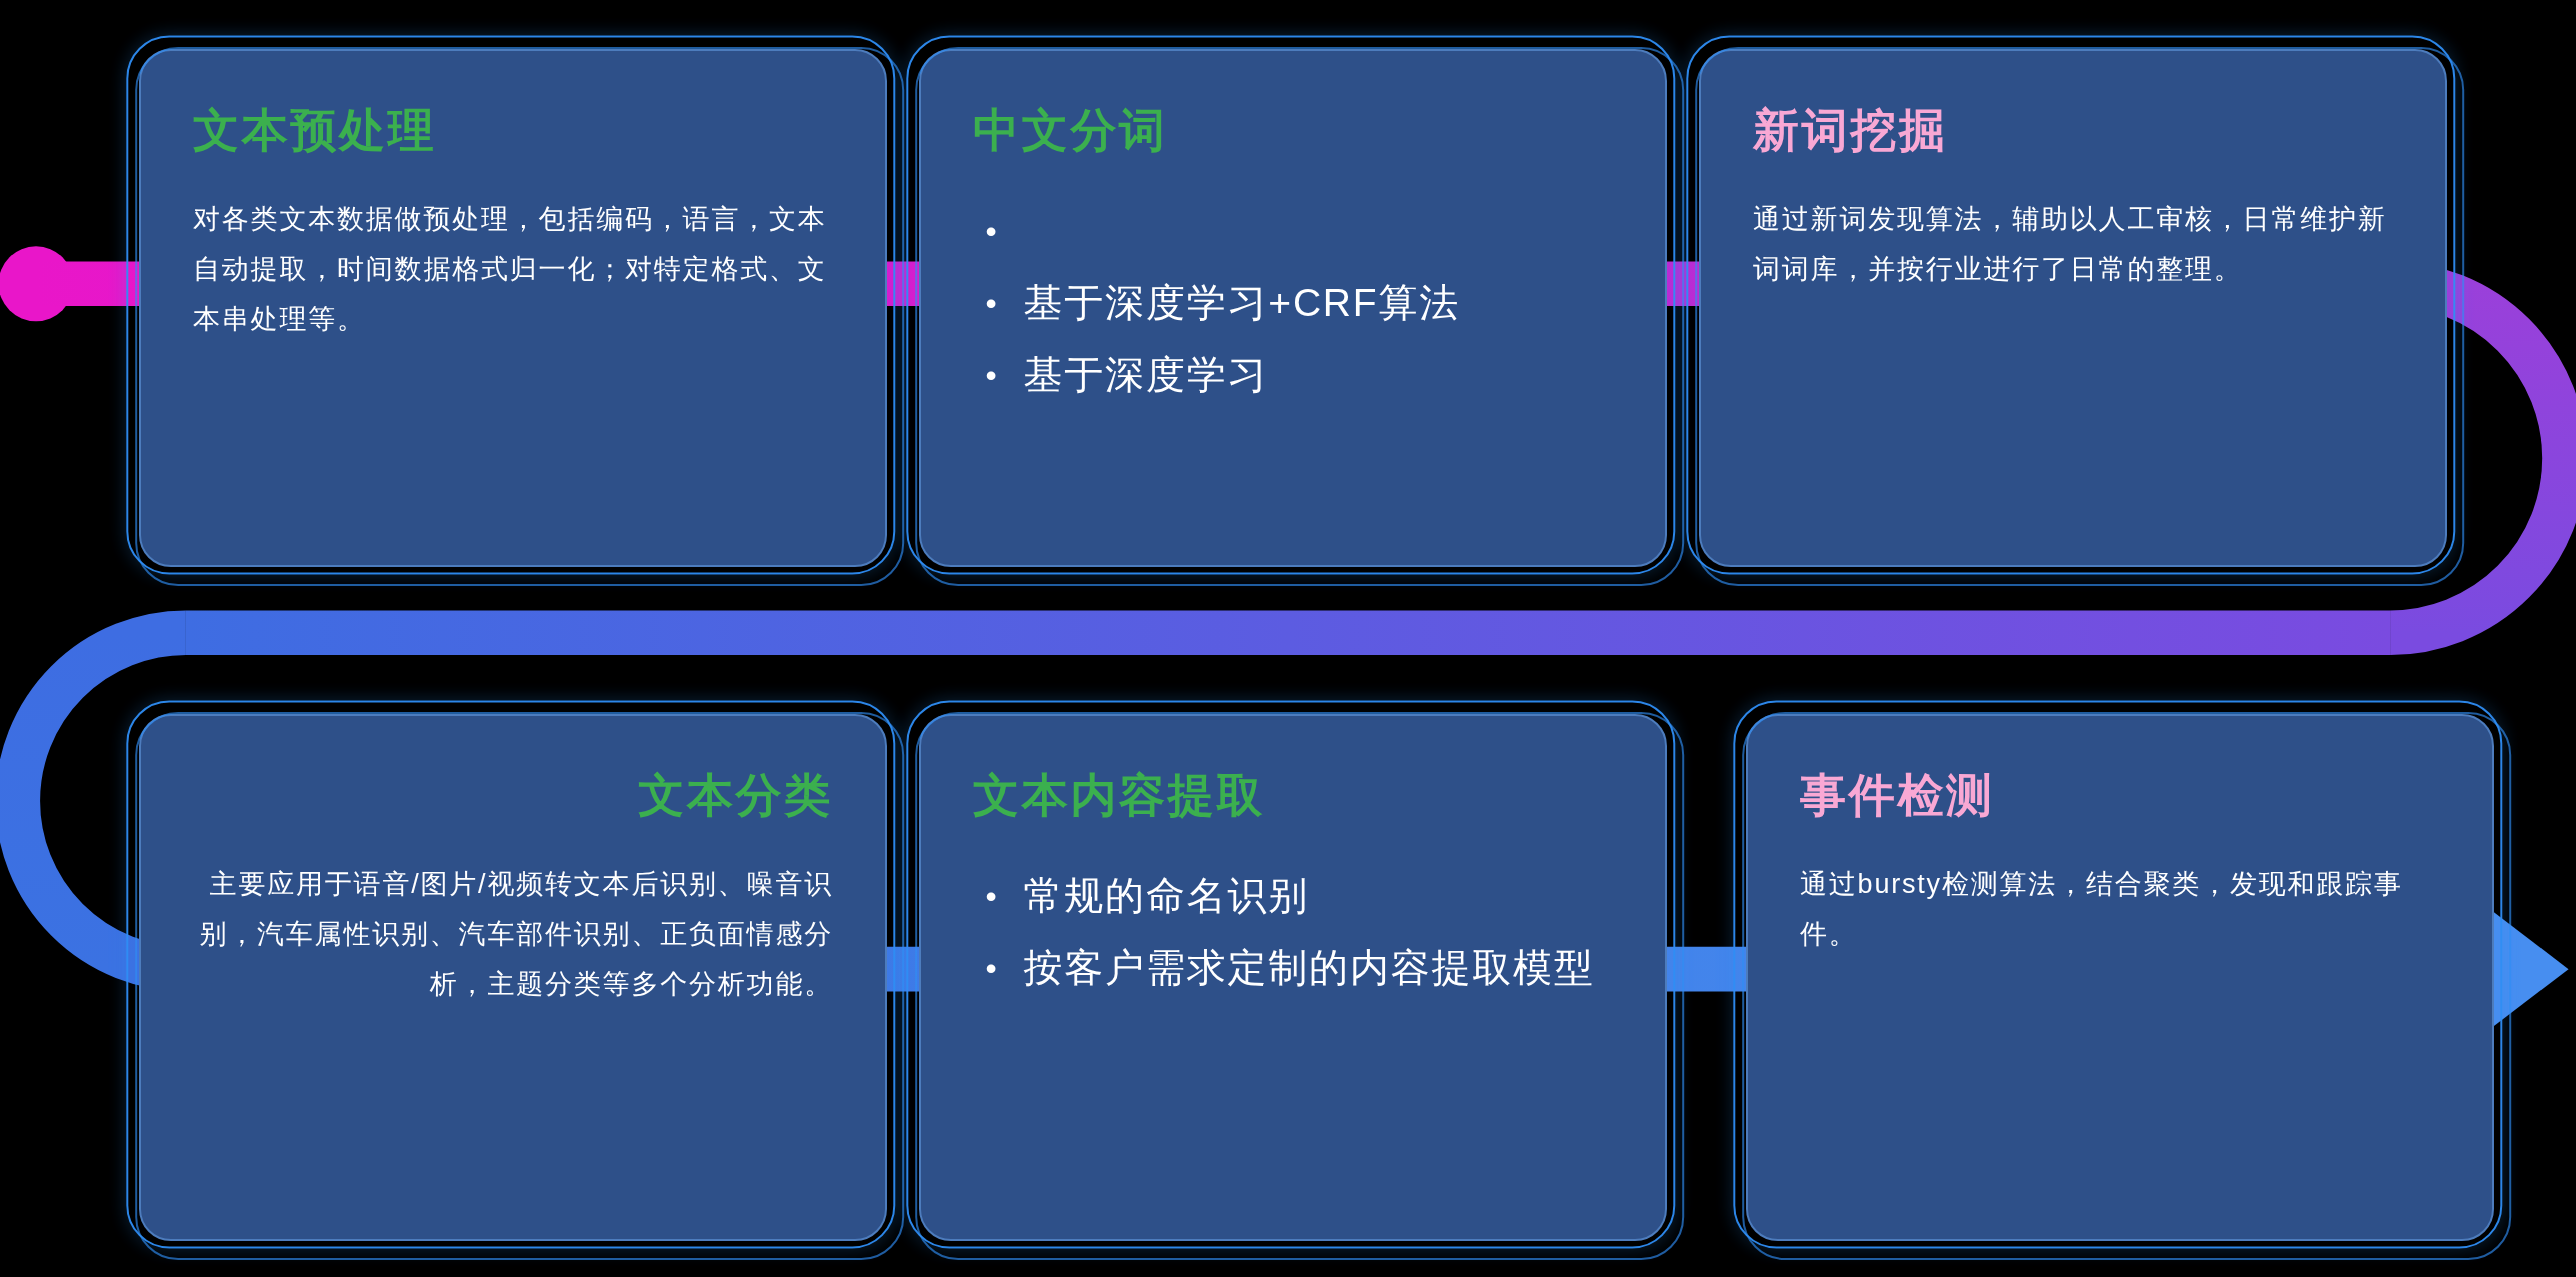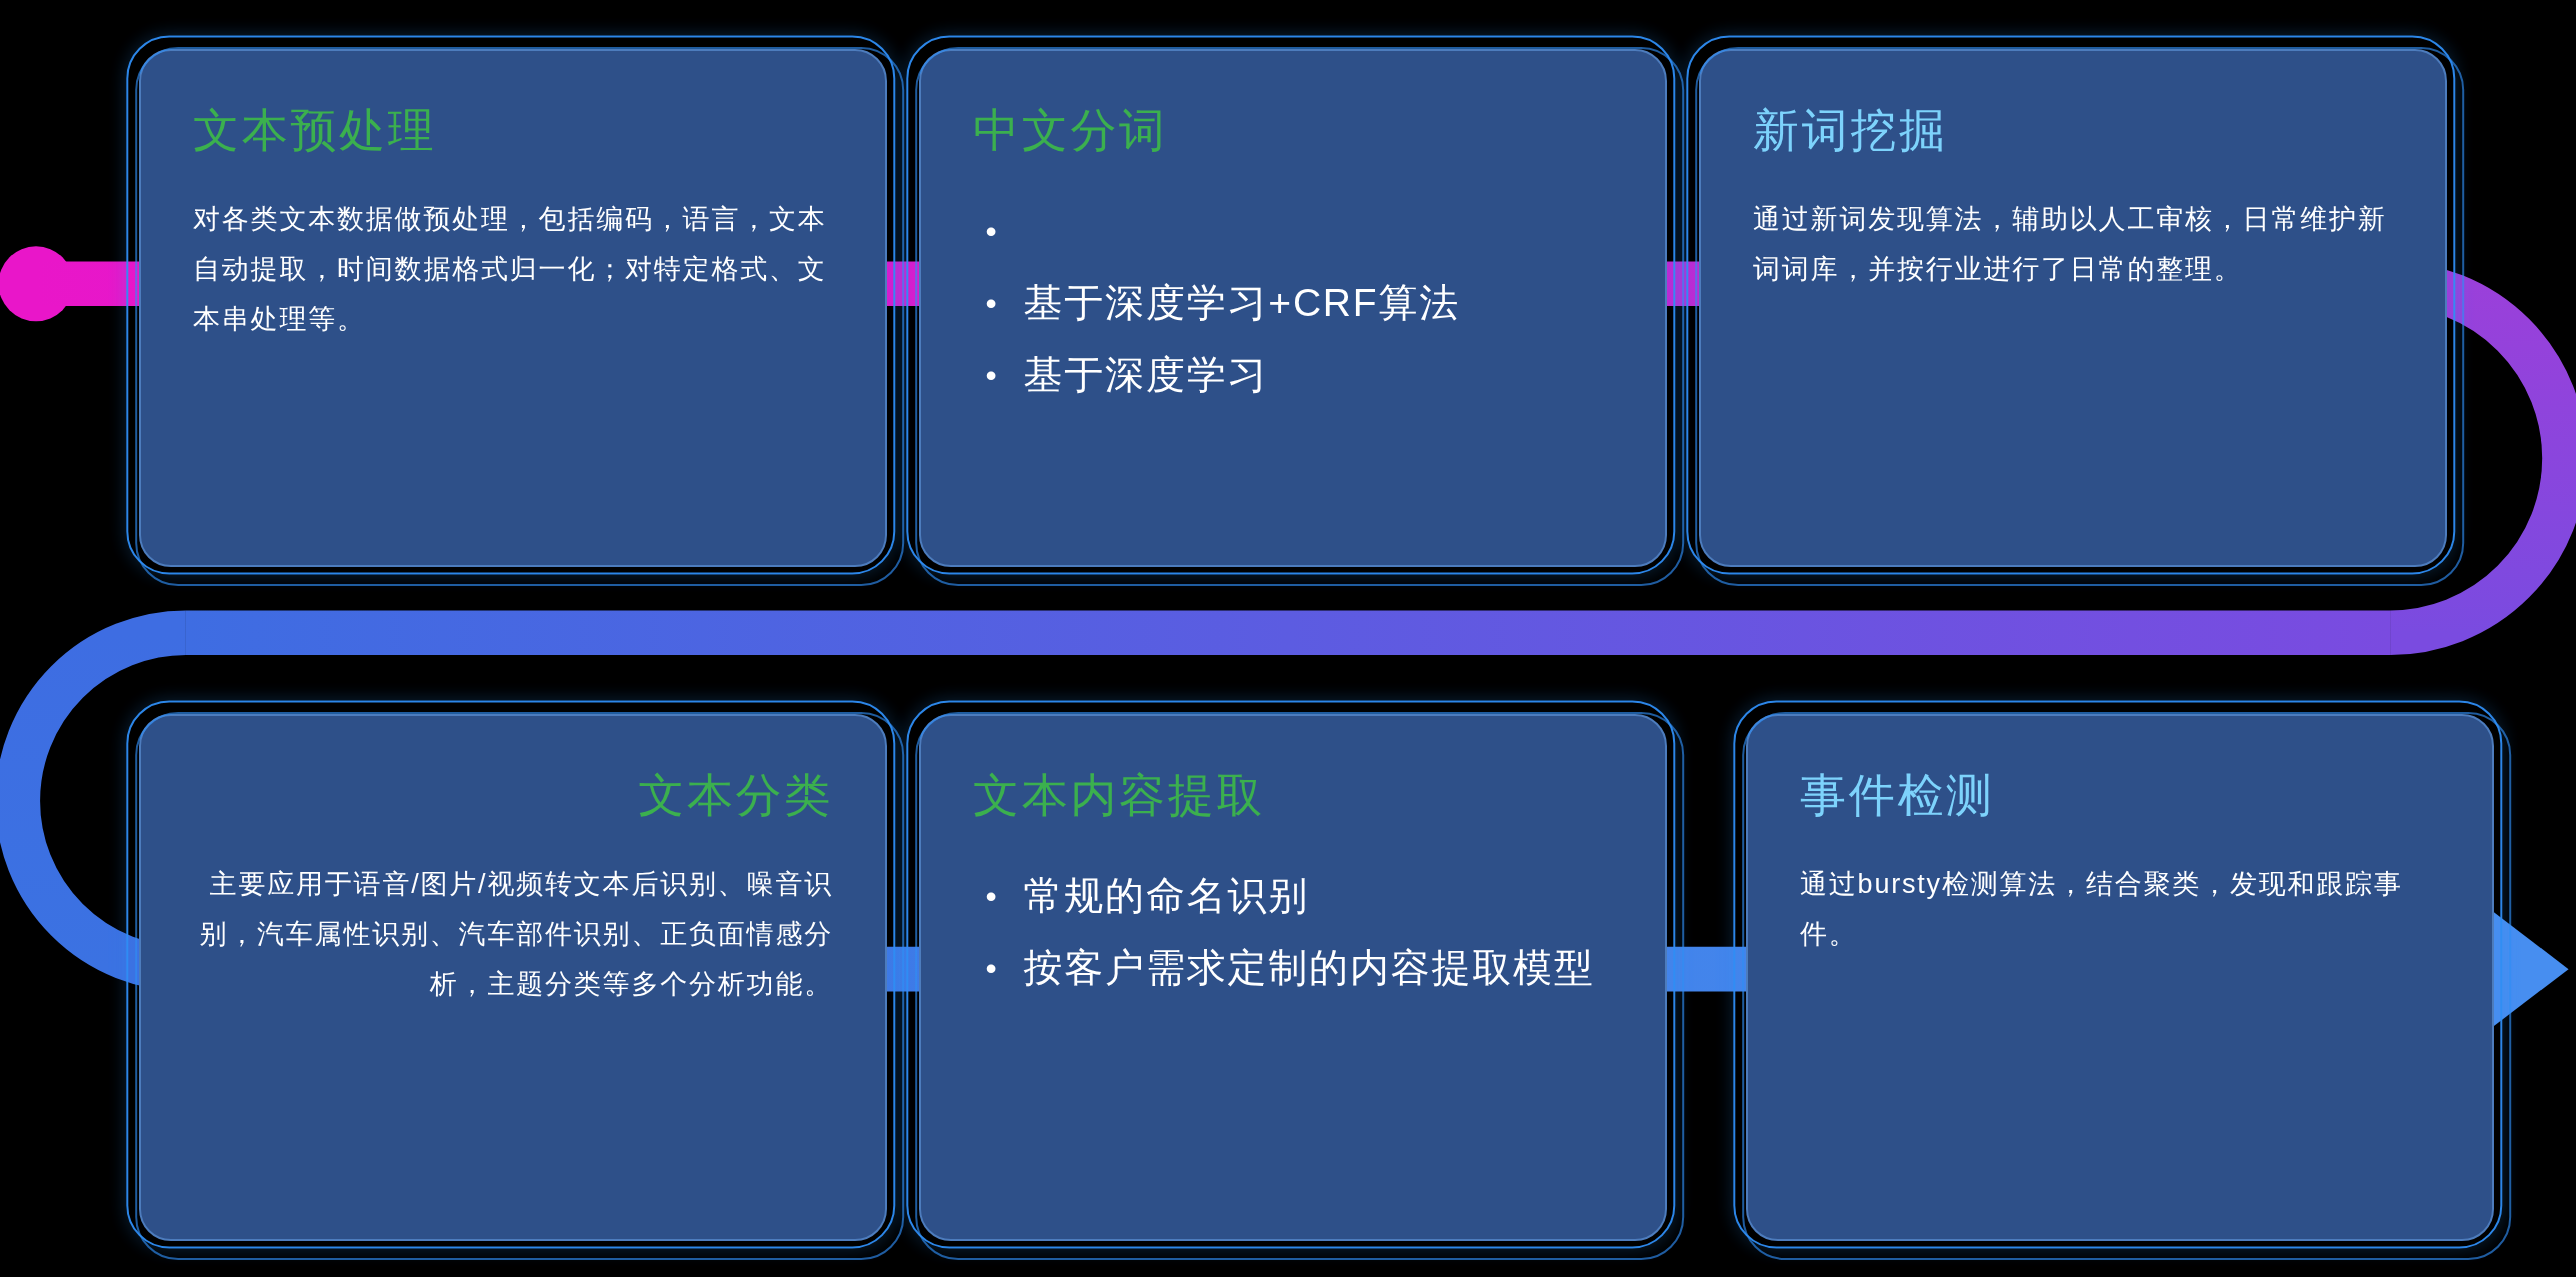--- a/index.html
+++ b/index.html
@@ -43,26 +43,26 @@
     opacity: 0.95;
     box-shadow: 0 0 19.6px rgba(47,142,245,0.25);
   }
   .card::after {
     transform: translate(6.2px, 8px);
     opacity: 0.65;
   }
   .card-title {
     margin: 0 0 37px 0;
     font-size: 46px;
-    font-weight: 400;
+    font-weight: 700;
     letter-spacing: 2.7px;
     line-height: 1.2;
   }
   .title-green { color: #3bb04e; }
-  .title-yellow { color: #7dd3fc; }
+  .title-yellow { color: #f9a8d4; }
   .card-text {
     margin: 0;
     color: #ffffff;
     font-size: 27px;
     line-height: 1.85;
     letter-spacing: 1.8px;
   }
   .bullets {
     list-style: none;
     margin: 0;

